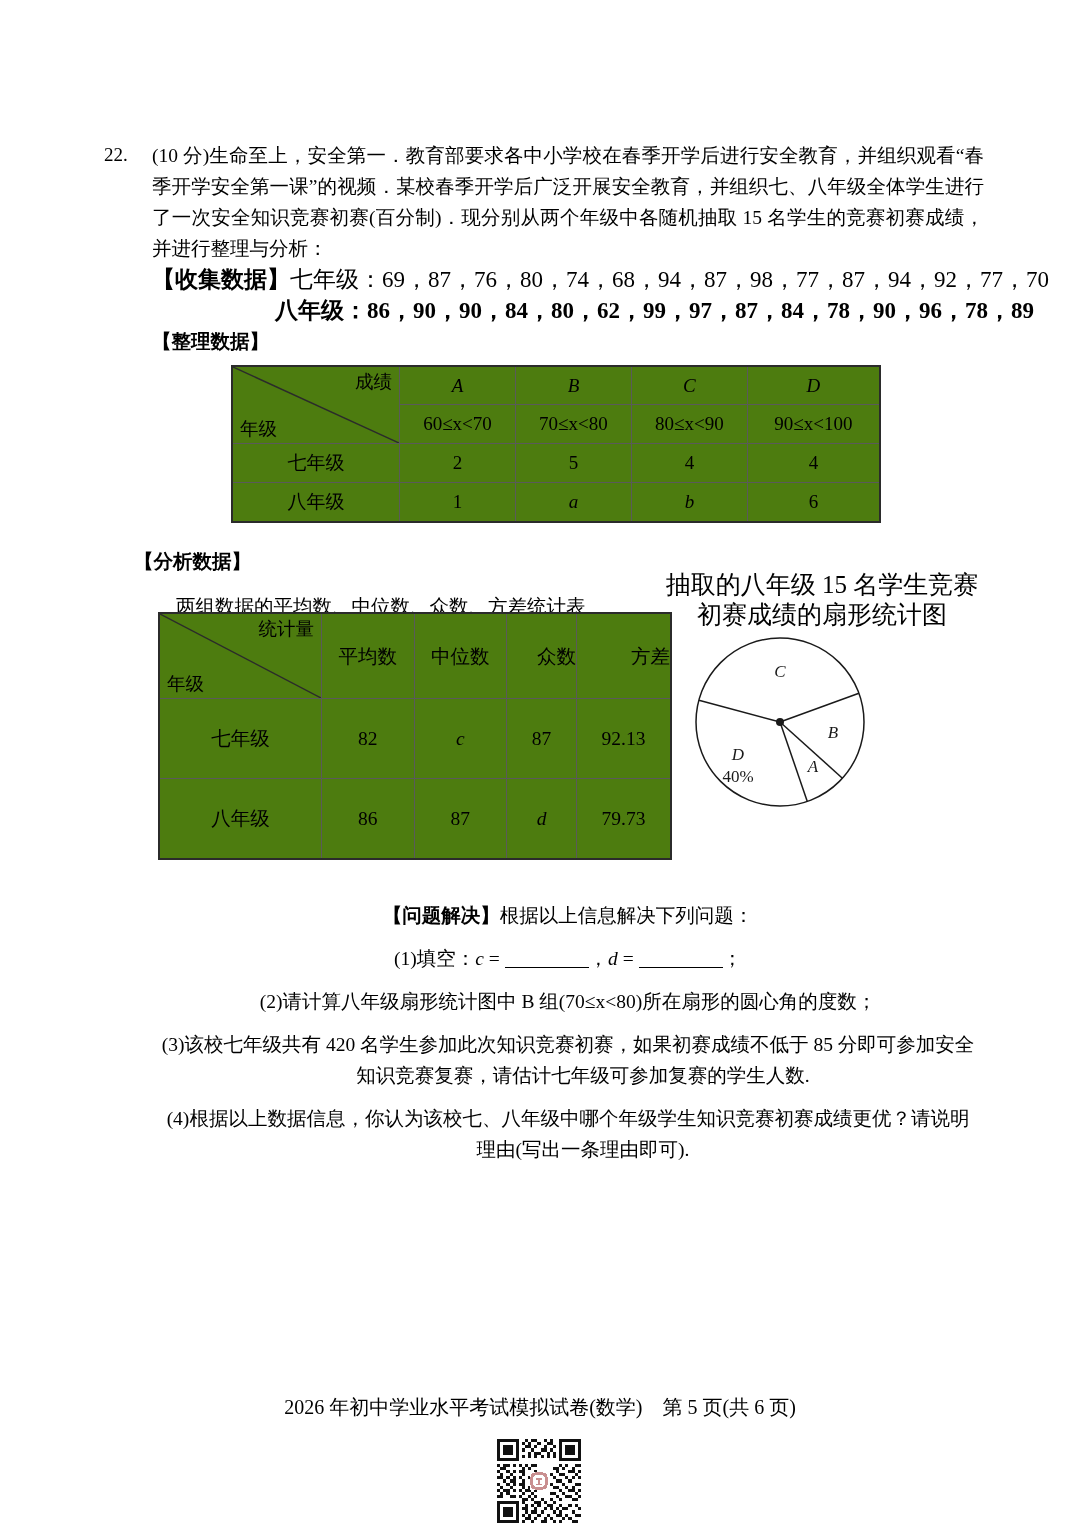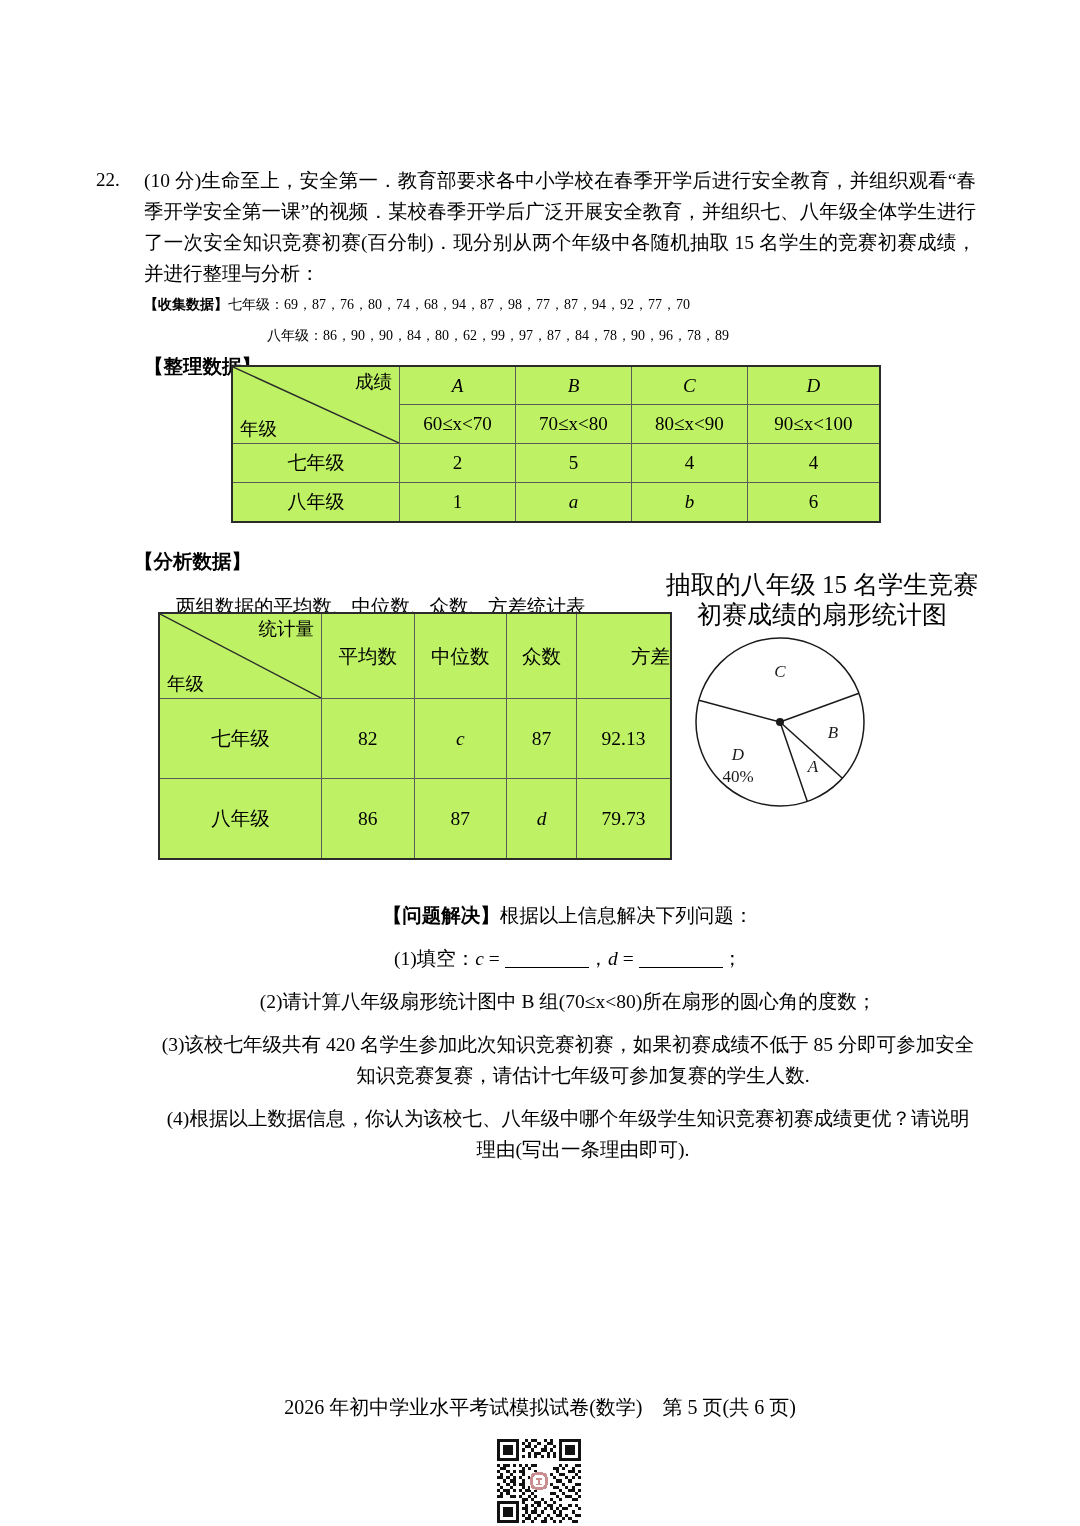--- a/index.html
+++ b/index.html
@@ -18,56 +18,55 @@
   .page {
     position: absolute;
     inset: 0;
   }
   .mi  { font-style: italic; font-family: "Liberation Serif","DejaVu Serif",serif; }
   .bk  { font-weight: 700; }
 
   
   #problem-block {
     position: absolute;
-    left: 96px;
+    left: 104px;
     top: 140px;
     width: 880px;
-    margin-top: 25px;
   }
   .qnum {
     position: absolute;
     left: 0px;
     top: 4px;
     width: 44px;
     font-size: 19px;
     letter-spacing: 0px;
   }
   .qbody {
     margin-left: 48px;
     font-size: 19.5px;
     line-height: 31px;
     text-align: justify;
   }
   .qbody p { margin: 0; }
 
   
-  .collect-line { font-size: 14px; line-height: 31px; white-space: nowrap; }
+  .collect-line { font-size: 23px; line-height: 31px; white-space: nowrap; }
   .collect-line .lbl { font-weight: 700; }
-  .collect-indent { padding-left: 123px; }
+  .collect-indent { padding-left: 123px; font-weight: bold; }
 
   .section-label {
     font-size: 19.5px;
     line-height: 31px;
     font-weight: 700;
   }
 
   
   table.grid {
     border-collapse: collapse;
-    background: #bef264;
+    background: #4d7c0f;
   }
   table.grid td {
     border: 1px solid #5a5a5a;
     text-align: center;
     vertical-align: middle;
     font-size: 19px;
     padding: 0;
   }
   table.grid {
     border: 2px solid #2b2b2b;
@@ -124,21 +123,21 @@
     top: 612px;
   }
   #table-stats { width: 514px; }
   #table-stats td.hdr-diag2 {
     width: 164px;
     height: 84px;
     position: relative;
   }
   #table-stats td.col-avg  { width: 93px; }
   #table-stats td.col-med  { width: 93px; }
-  #table-stats td.col-mode { width: 70px; }
+  #table-stats td.col-mode { width: 70px; text-align: right; }
   #table-stats td.col-var  { width: 94px; text-align: right; }
   #table-stats .data-row td { height: 79px; }
   #table-stats td { font-size: 19.5px; }
 
   
   #pie-wrap {
     position: absolute;
     left: 664px;
     top: 570px;
     width: 316px;

